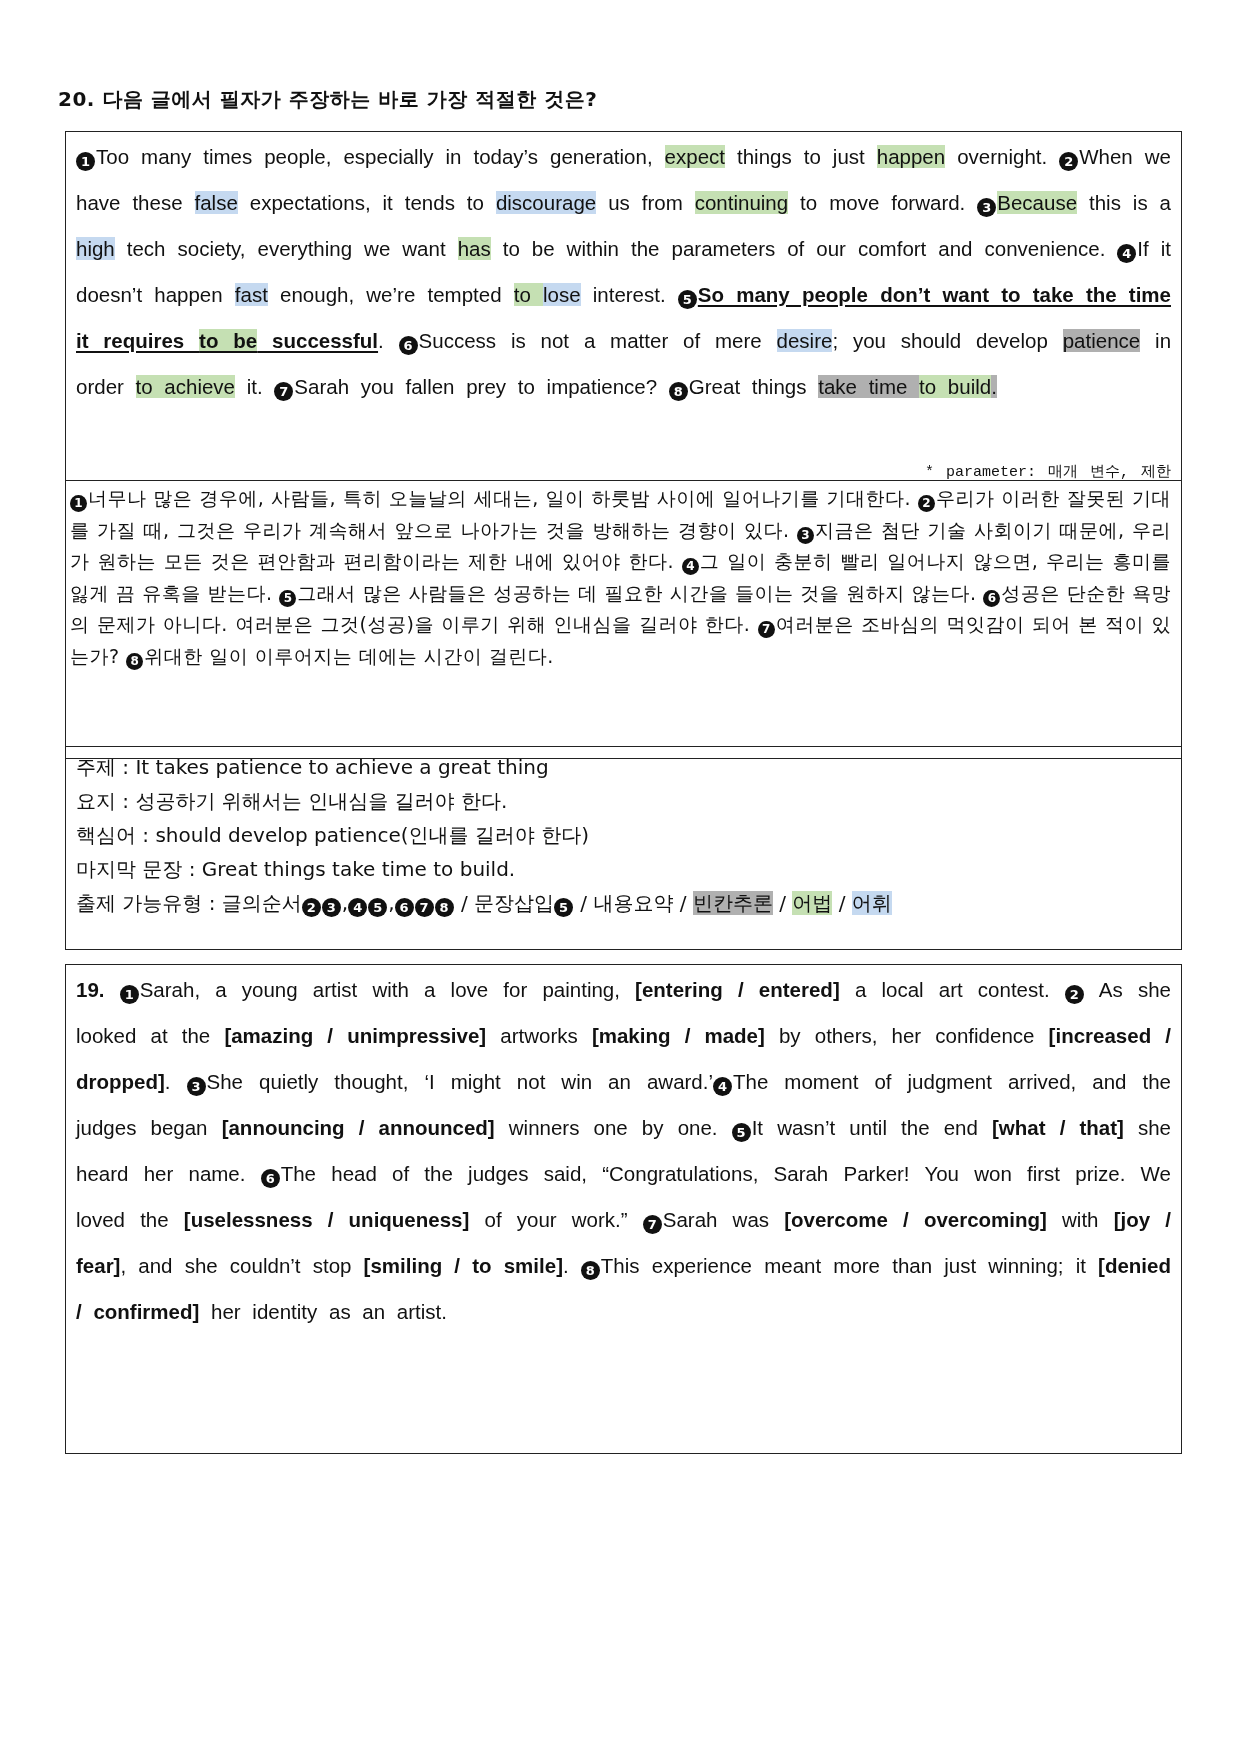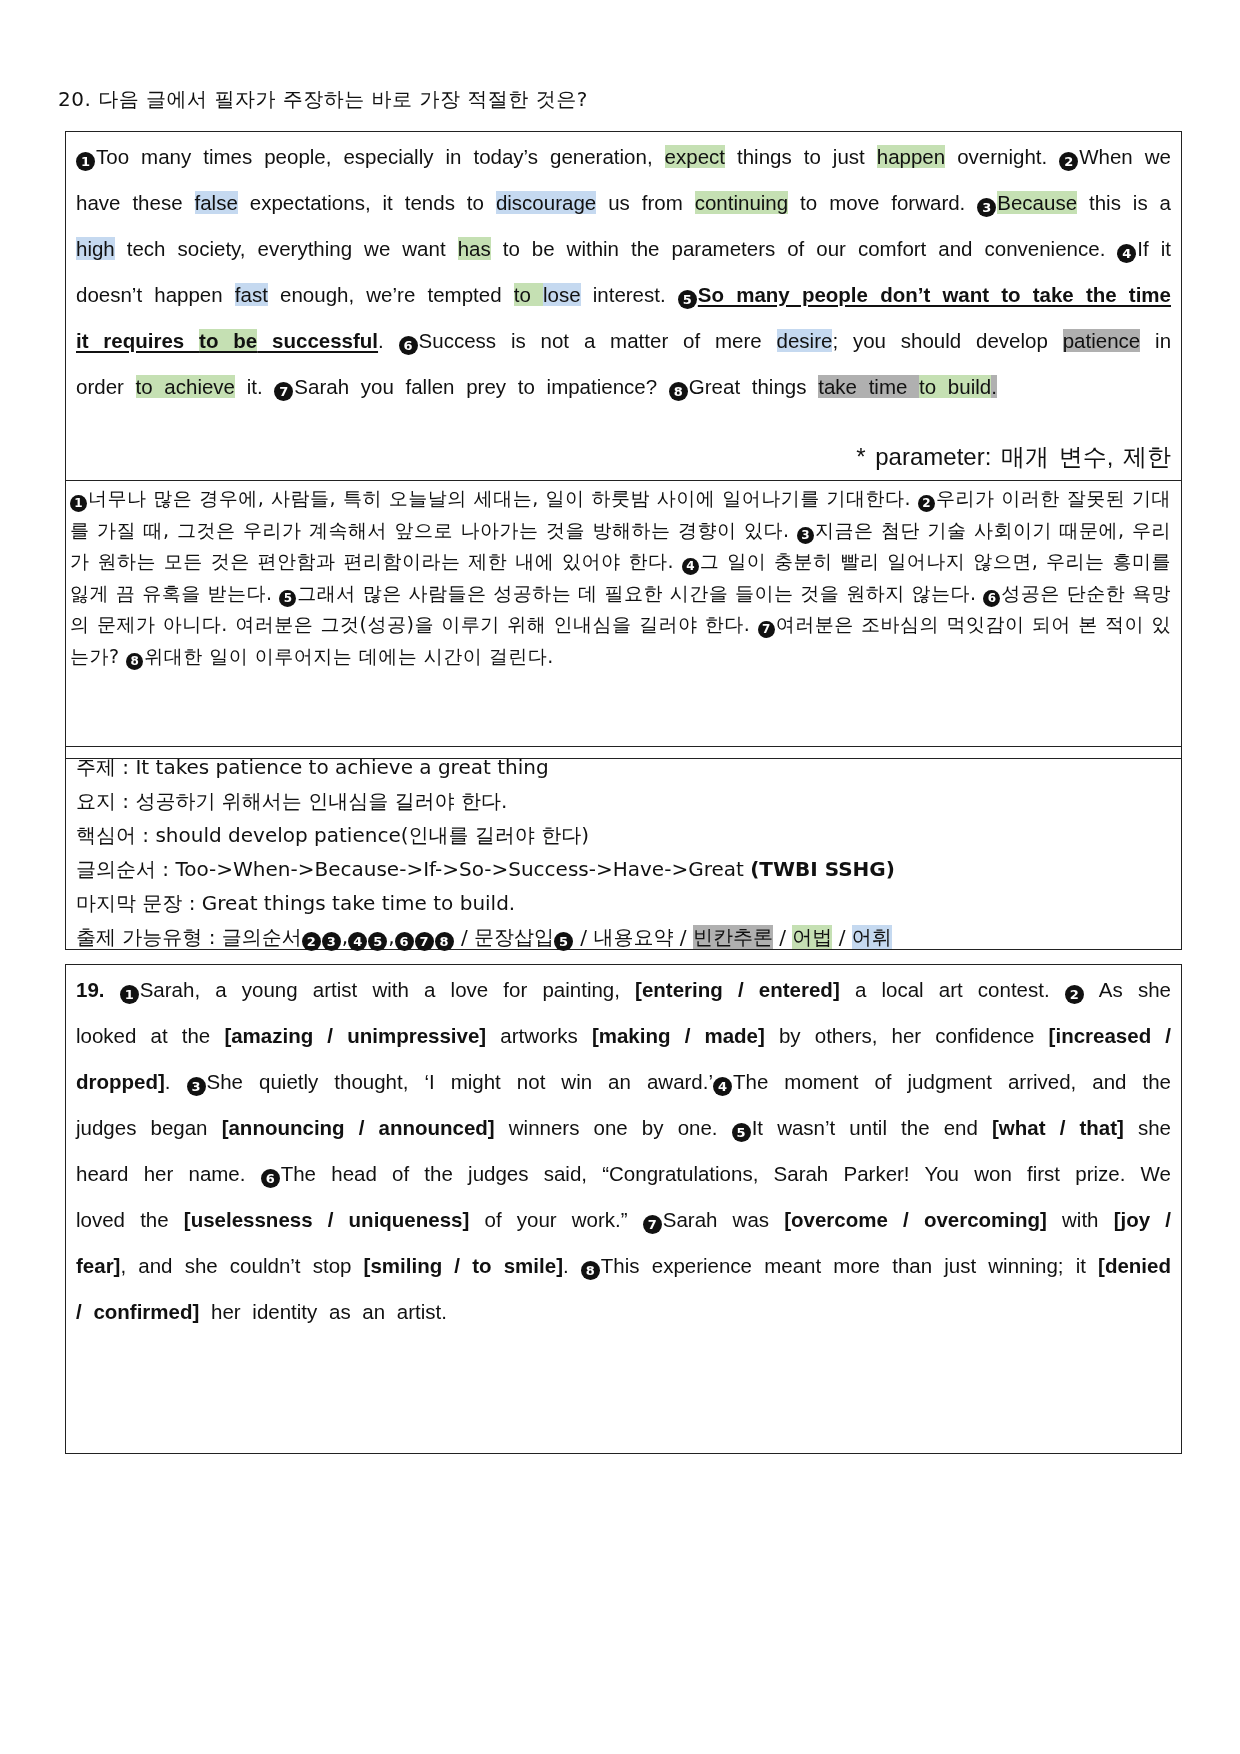--- a/index.html
+++ b/index.html
@@ -1,20 +1,20 @@
 <!DOCTYPE html>
 <html><head>
 <meta charset="utf-8">
 <style>
   html, body { margin: 0; padding: 0; background: #ffffff; }
   body { width: 1240px; height: 1754px; position: relative; font-family: "DejaVu Sans", "Liberation Sans", sans-serif; color: #111; }
-  .q-title { position: absolute; left: 58px; top: 86px; font-size: 20px; font-weight: normal; letter-spacing: 0.5px; }
+  .q-title { position: absolute; left: 58px; top: 86px; font-size: 20px; font-weight: bold; letter-spacing: 0.5px; }
   .box { position: absolute; left: 65px; width: 1117px; border: 1px solid #222; box-sizing: border-box; }
   .passage { top: 131px; height: 350px; padding: 2px 10px 0 10px; font-family: "Liberation Sans", sans-serif; font-size: 20.5px; line-height: 46px; text-align: justify; word-spacing: 6px; }
-  .passage .note { position: absolute; right: 10px; top: 312px; font-size: 24px; line-height: 26px; word-spacing: 3px; }
+  .passage .note { position: absolute; right: 10px; top: 328px; font-size: 15px; line-height: 26px; word-spacing: 3px; font-family: Liberation Mono, monospace; }
   .translation { top: 480px; height: 279px; padding: 2px 10px 0 4px; font-size: 19px; line-height: 31.5px; text-align: justify; letter-spacing: 0.5px; }
   .summary { top: 746px; height: 204px; padding: 3px 10px 0 10px; font-size: 20px; line-height: 34px; }
   .summary .line { white-space: nowrap; }
   .exercise { top: 964px; height: 490px; padding: 2px 10px 0 10px; font-family: "Liberation Sans", sans-serif; font-size: 20.5px; line-height: 46px; text-align: justify; word-spacing: 6px; }
   .hl-green { background: #c5e0b3; }
   .hl-blue { background: #c5d9f0; }
   .hl-gray { background: #b0b0b0; }
   .b { font-weight: bold; }
   .u { text-decoration: underline; text-underline-offset: 3px; }
   .circ { display: inline-block; width: 19px; height: 19px; border-radius: 50%; background: #111; color: #fff; font-family: "DejaVu Sans", sans-serif; font-size: 13px; font-weight: bold; line-height: 19px; text-align: center; margin-right: 1px; vertical-align: -2px; word-spacing: 0; letter-spacing: 0; }
@@ -38,21 +38,20 @@
 </div>
 
 <div class="box translation">
   <span><span class="circ">1</span><span>너무나 많은 경우에, 사람들, 특히 오늘날의 세대는, 일이 하룻밤 사이에 일어나기를 기대한다. </span></span><span><span class="circ">2</span><span>우리가 이러한 잘못된 기대를 가질 때, 그것은 우리가 계속해서 앞으로 나아가는 것을 방해하는 경향이 있다. </span></span><span><span class="circ">3</span><span>지금은 첨단 기술 사회이기 때문에, 우리가 원하는 모든 것은 편안함과 편리함이라는 제한 내에 있어야 한다. </span></span><span><span class="circ">4</span><span>그 일이 충분히 빨리 일어나지 않으면, 우리는 흥미를 잃게 끔 유혹을 받는다. </span></span><span><span class="circ">5</span><span>그래서 많은 사람들은 성공하는 데 필요한 시간을 들이는 것을 원하지 않는다. </span></span><span><span class="circ">6</span><span>성공은 단순한 욕망의 문제가 아니다. 여러분은 그것(성공)을 이루기 위해 인내심을 길러야 한다. </span></span><span><span class="circ">7</span><span>여러분은 조바심의 먹잇감이 되어 본 적이 있는가? </span></span><span><span class="circ">8</span><span>위대한 일이 이루어지는 데에는 시간이 걸린다.</span></span>
 </div>
 
 <div class="box summary">
   <div class="line">주제 : It takes patience to achieve a great thing</div>
   <div class="line">요지 : 성공하기 위해서는 인내심을 길러야 한다.</div>
   <div class="line">핵심어 : should develop patience(인내를 길러야 한다)</div>
-  <div class="line"><span>글의순서 : Too-&gt;When-&gt;Because-&gt;If-&gt;So-&gt;Success-&gt;Have-&gt;Great </span><span class="b">(TWBI SSHG)</span></div>
   <div class="line">마지막 문장 : Great things take time to build.</div>
   <div class="line"><span>출제 가능유형 : 글의순서</span><span class="circ">2</span><span class="circ">3</span><span>,</span><span class="circ">4</span><span class="circ">5</span><span>,</span><span class="circ">6</span><span class="circ">7</span><span class="circ">8</span><span> / 문장삽입</span><span class="circ">5</span><span> / 내용요약 / </span><span class="hl-gray">빈칸추론</span><span> / </span><span class="hl-green">어법</span><span> / </span><span class="hl-blue">어휘</span></div>
 </div>
 
 <div class="box exercise">
   <span class="b">19. </span>
   <span><span class="circ">1</span><span>Sarah, a young artist with a love for painting, </span><span class="b">[entering / entered]</span><span> a local art contest. </span></span>
   <span><span class="circ">2</span> <span>As she looked at the </span><span class="b">[amazing / unimpressive]</span><span> artworks </span><span class="b">[making / made]</span><span> by others, her confidence </span><span class="b">[increased / dropped]</span><span>. </span></span>
   <span><span class="circ">3</span><span>She quietly thought, ‘I might not win an award.’</span></span><span><span class="circ">4</span><span>The moment of judgment arrived, and the judges began </span><span class="b">[announcing / announced]</span><span> winners one by one. </span></span>
   <span><span class="circ">5</span><span>It wasn’t until the end </span><span class="b">[what / that]</span><span> she heard her name. </span></span>

